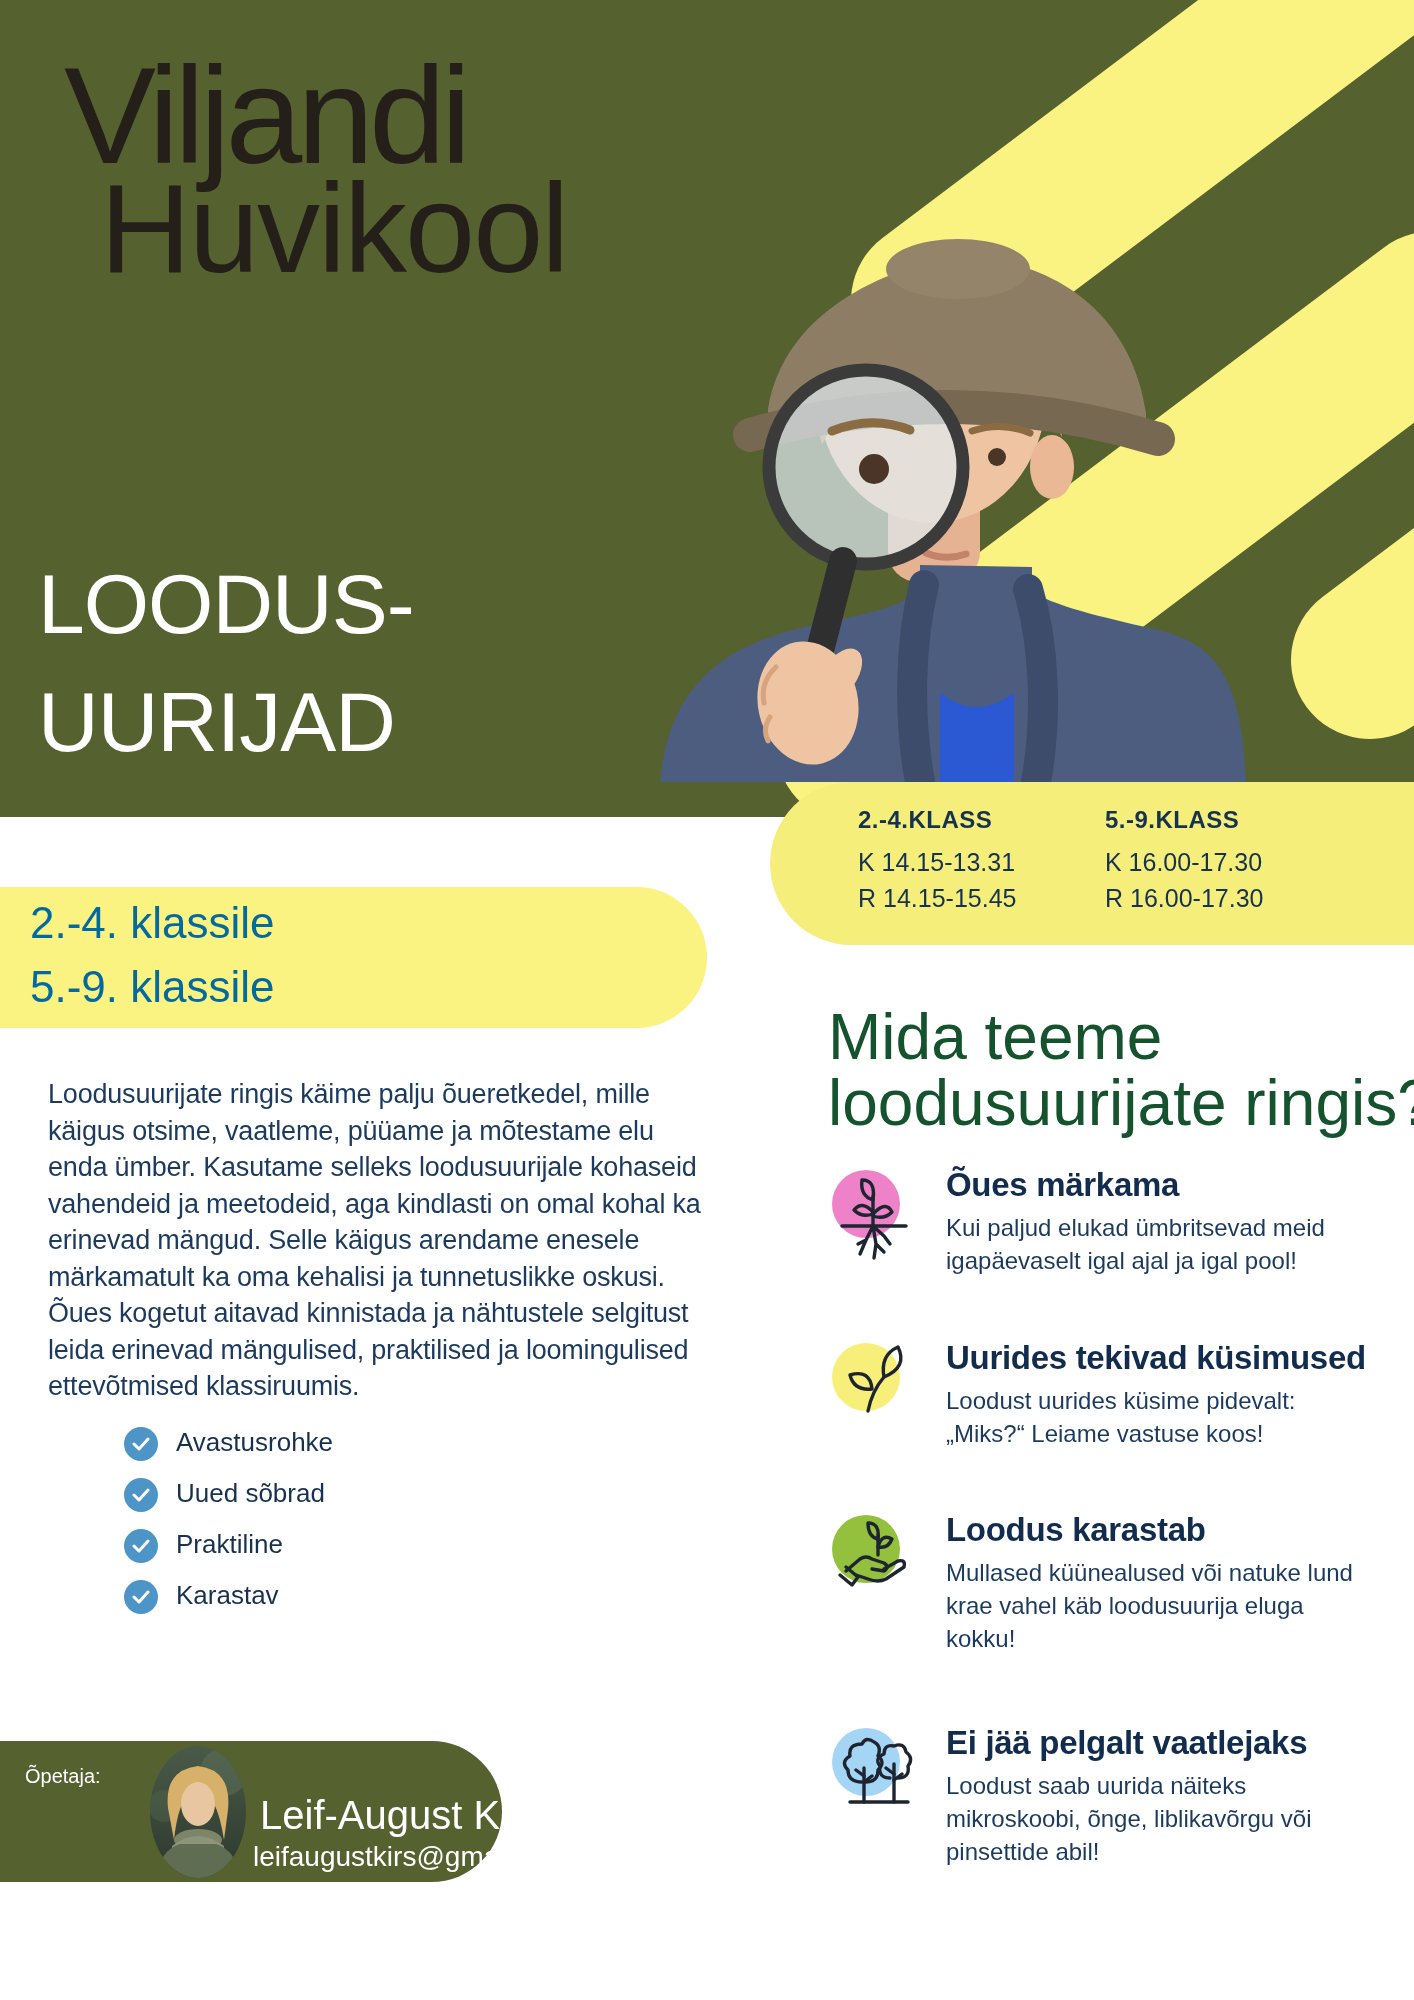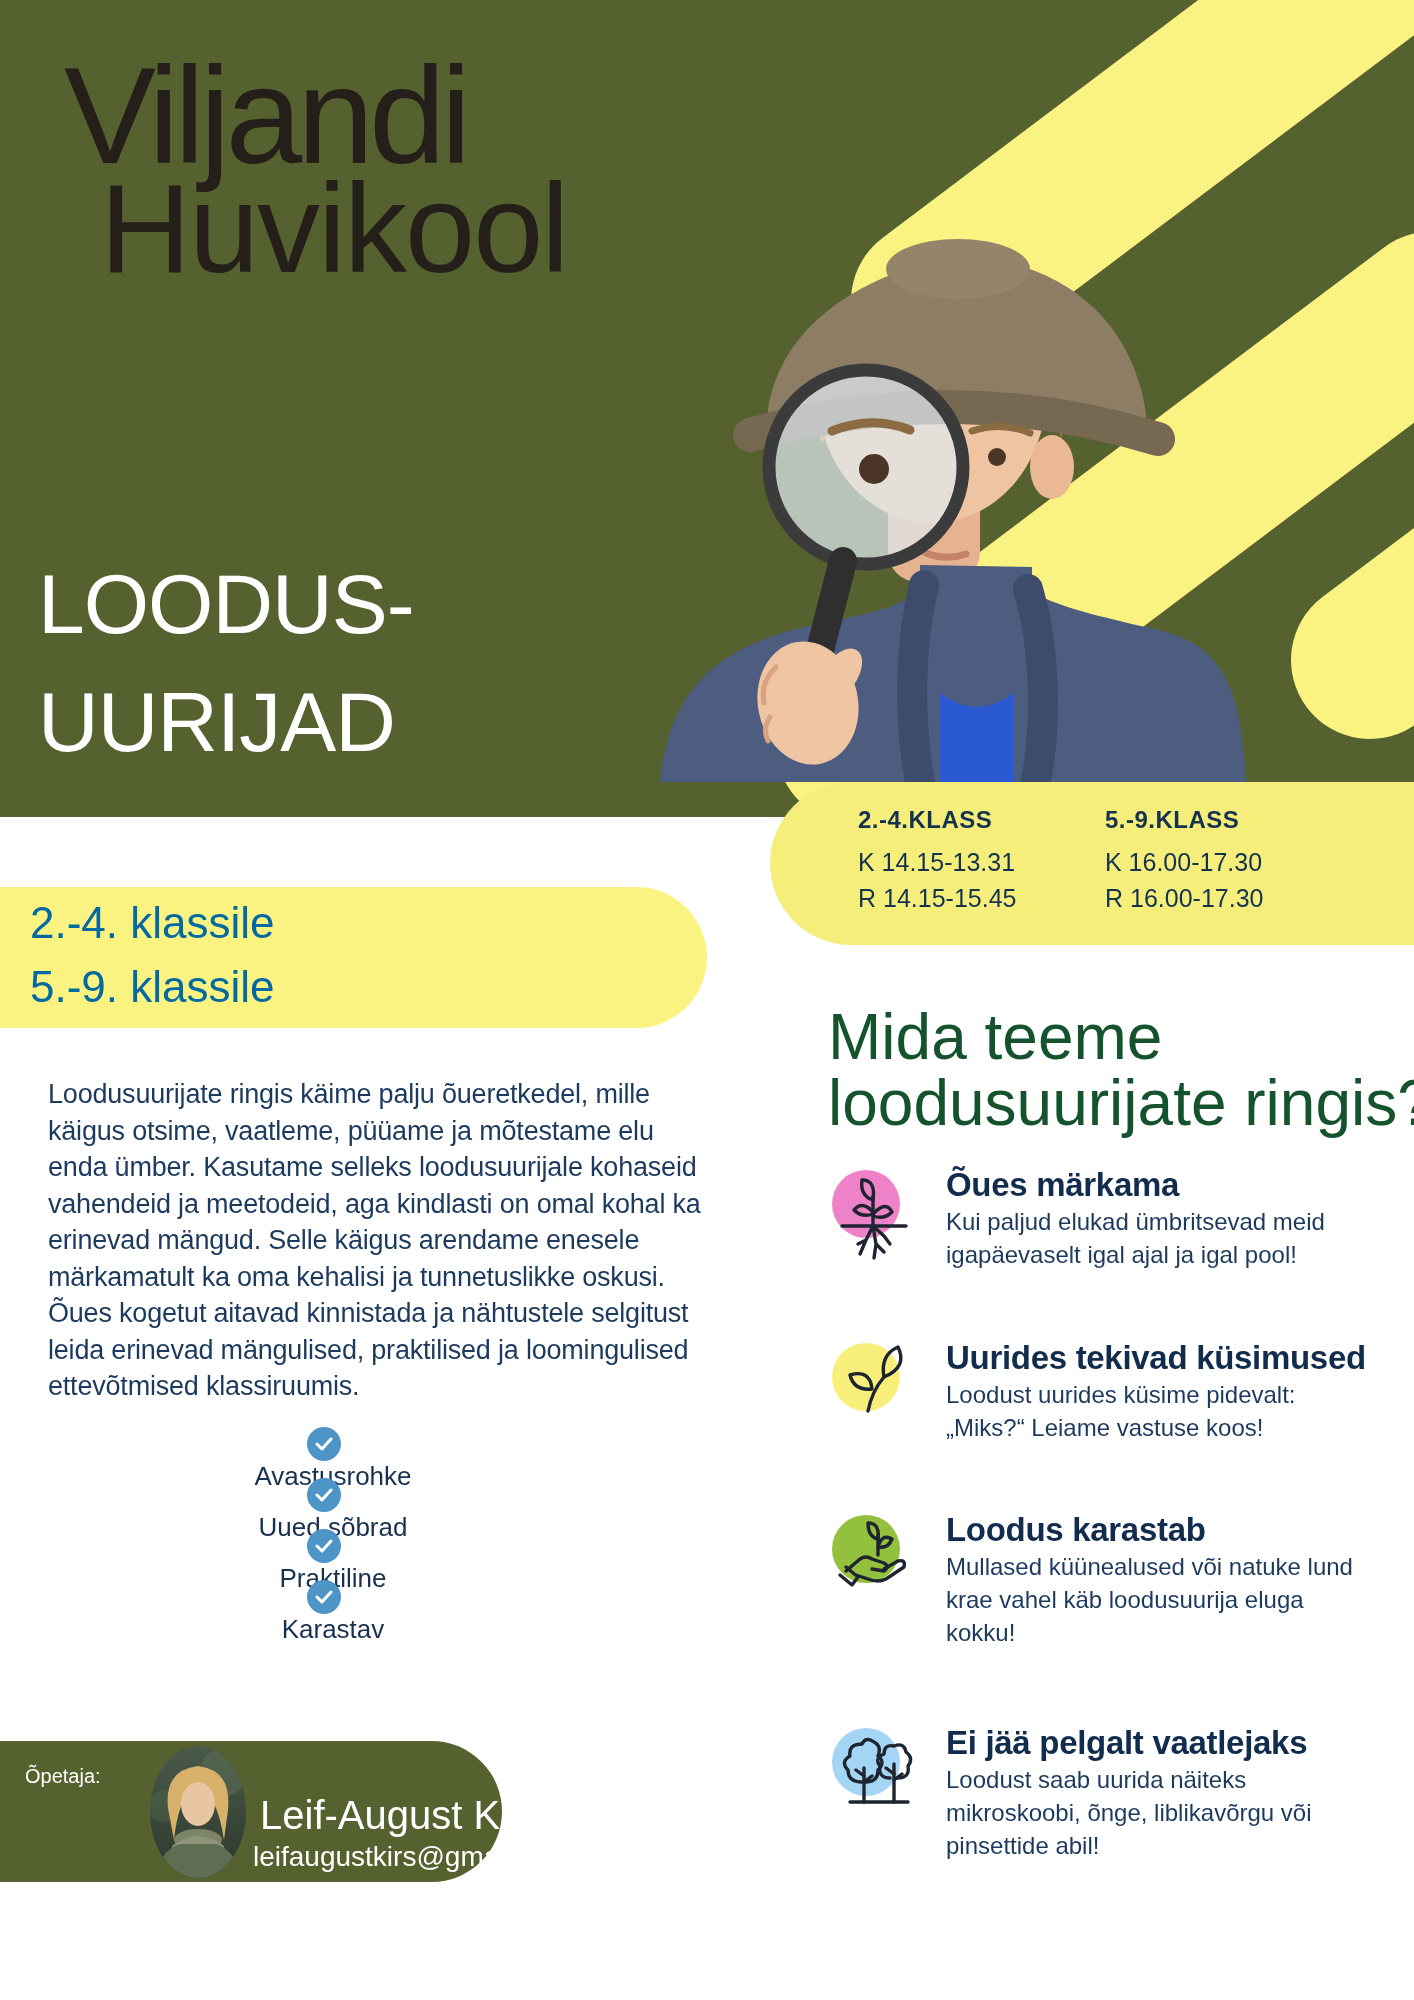--- a/index.html
+++ b/index.html
@@ -56,21 +56,21 @@
   .class-banner .b1,.class-banner .b2{
     position:absolute;left:30px;color:#0369a1;font-size:44px;font-weight:400;white-space:nowrap;
   }
   .class-banner .b1{top:11px;}
   .class-banner .b2{top:75px;}
   .intro{
     position:absolute;left:48px;top:1076px;width:664px;
     color:#1c3a5e;font-size:27px;line-height:36.5px;letter-spacing:-0.2px;
   }
   .checklist{position:absolute;left:124px;top:1427px;width:400px;}
-  .check-item{display:flex;align-items:center;height:34px;margin-bottom:17px;flex-direction:column;}
+  .check-item{display:flex;height:34px;margin-bottom:17px;}
   .check-circle{
     width:34px;height:34px;border-radius:50%;background:#4d95c6;
     display:flex;align-items:center;justify-content:center;flex:0 0 34px;
   }
   .check-label{margin-left:18px;color:#17314f;font-size:26px;}
   
   .teacher-bar{
     position:absolute;left:0;top:1741px;width:502px;height:141px;
     background:#55612f;border-radius:0 71px 71px 0;color:#ffffff;z-index:5;
   }
@@ -88,21 +88,21 @@
   .feature{position:absolute;left:832px;width:560px;}
   .feature.f1{top:1166px;}
   .feature.f2{top:1339px;}
   .feature.f3{top:1511px;}
   .feature.f4{top:1724px;}
   .feature-icon{position:absolute;left:0;top:0;width:90px;height:105px;}
   .icon-circle{position:absolute;left:0;top:4px;width:68px;height:68px;border-radius:50%;}
   .feature-icon svg{position:absolute;left:0;top:0;}
   .feature-text{position:absolute;left:114px;top:0;width:420px;}
   .feature-title{color:#122c4d;font-size:33px;font-weight:700;letter-spacing:-0.3px;}
-  .feature-desc{margin-top:1px;color:#1c3a5e;font-size:24px;line-height:33px;}
+  .feature-desc{margin-top:7px;color:#1c3a5e;font-size:24px;line-height:33px;}
   .icon-stroke{fill:none;stroke:#1e2530;stroke-width:3.4;stroke-linecap:round;stroke-linejoin:round;}
 </style>
 </head>
 <body>
 
 <div class="poster">
 
   <div class="hero">
     <div class="stripe s1"></div>
     <div class="stripe s2"></div>

